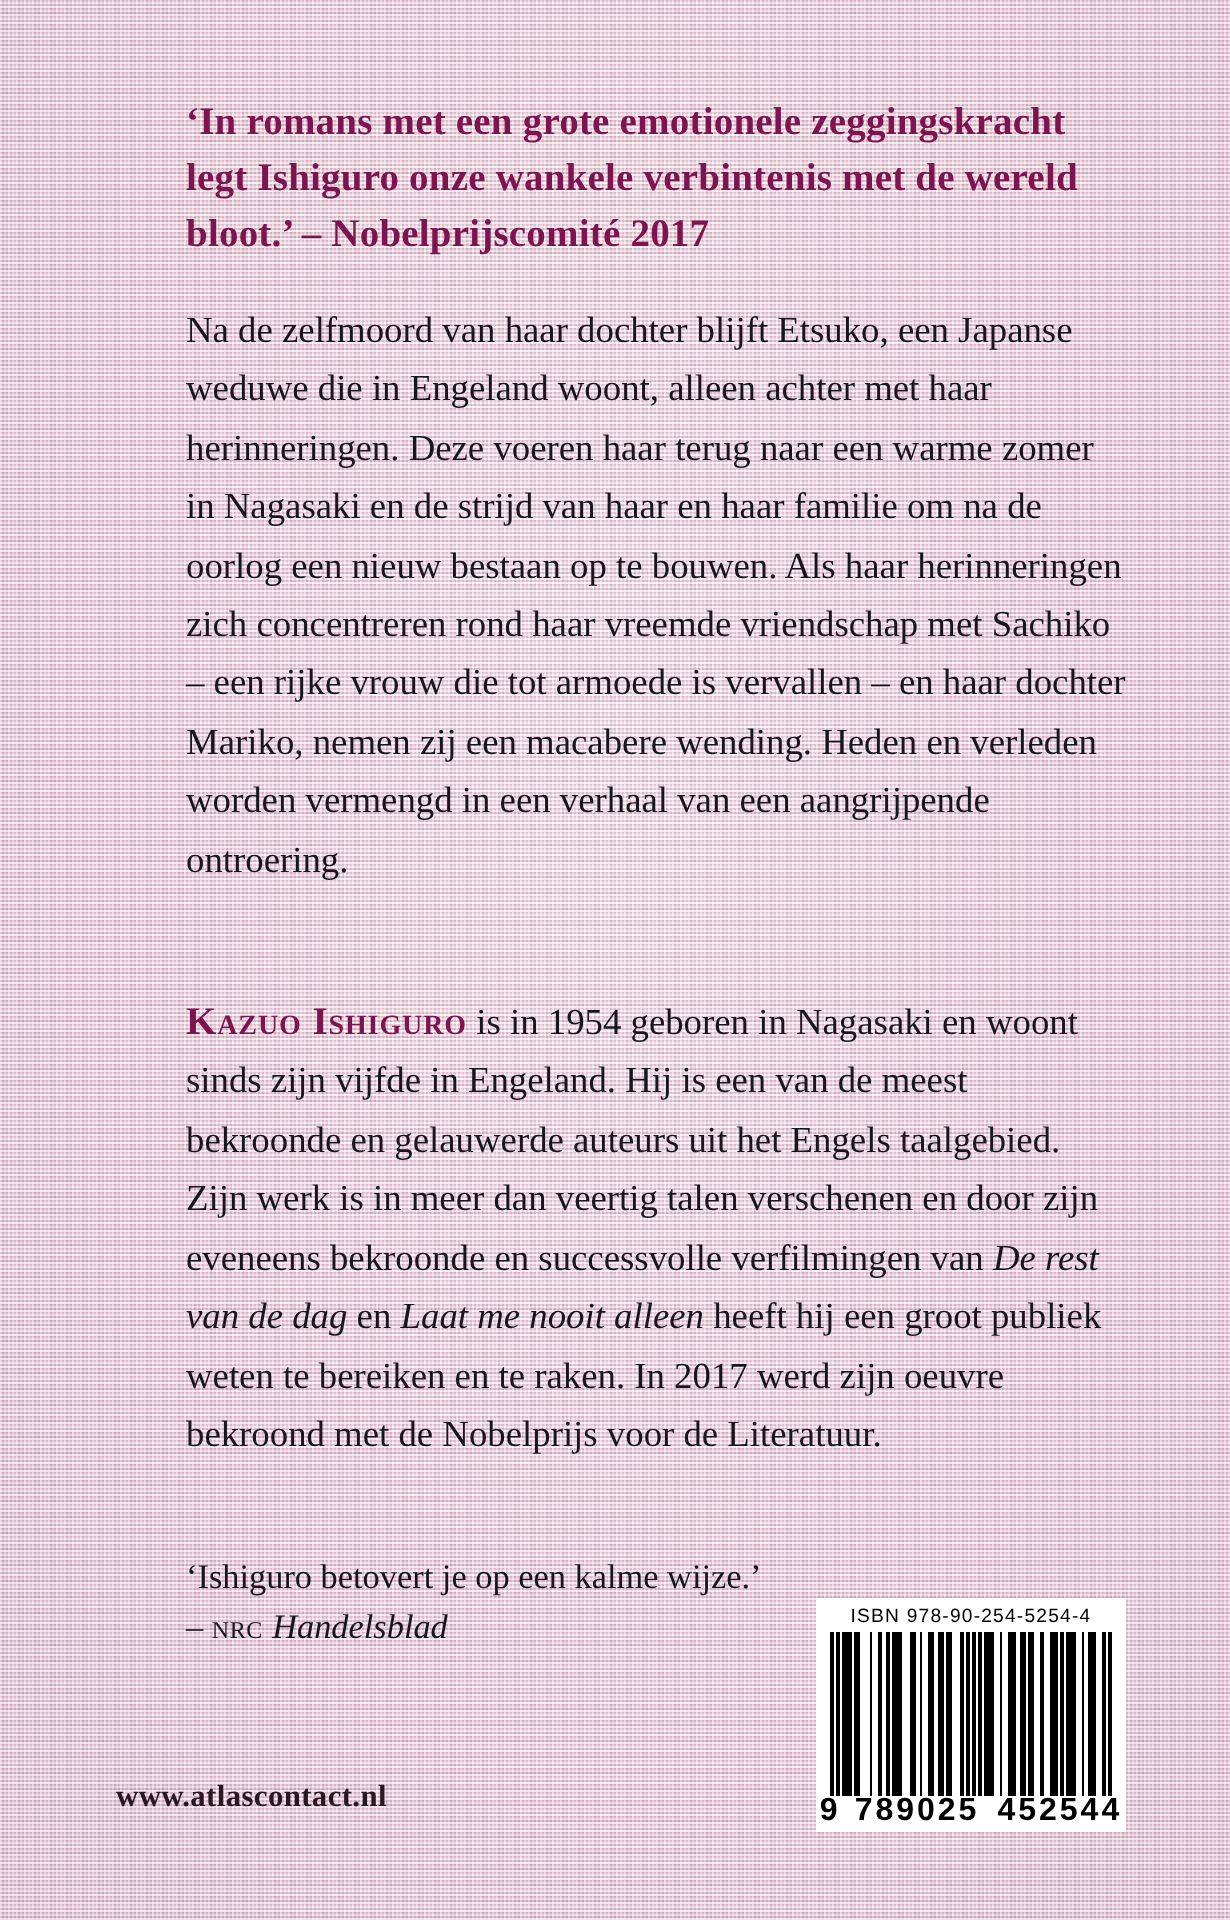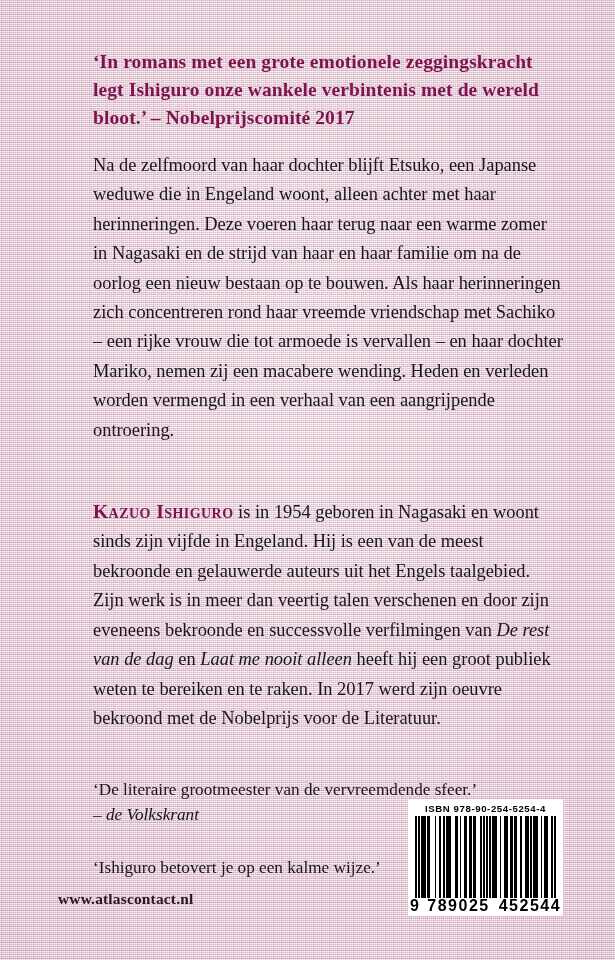--- a/index.html
+++ b/index.html
@@ -130,21 +130,21 @@
     z-index: 3;
     display: flex;
     flex-direction: column;
     align-items: center;
     box-sizing: border-box;
     padding: 4px 0 3px 0;
   }
   .isbn-line {
     font-family: "Liberation Sans", sans-serif;
     font-size: 9.6px;
-    font-weight: bold;
+    font-weight: normal;
     letter-spacing: 0.6px;
     color: #000;
     line-height: 11px;
     white-space: nowrap;
   }
   .bars {
     margin-top: 2px;
     height: 82px;
     display: flex;
     align-items: flex-end;
@@ -184,27 +184,24 @@
   <div class="inner">
 
     <div class="pullquote">‘In romans met een grote emotionele zeggingskracht legt Ishiguro onze wankele verbintenis met de wereld bloot.’ – Nobelprijscomité 2017</div>
 
     <div class="blurb">Na de zelfmoord van haar dochter blijft Etsuko, een Japanse weduwe die in Engeland woont, alleen achter met haar herinneringen. Deze voeren haar terug naar een warme zomer in Nagasaki en de strijd van haar en haar familie om na de oorlog een nieuw bestaan op te bouwen. Als haar herinneringen zich concentreren rond haar vreemde vriendschap met Sachiko – een rijke vrouw die tot armoede is vervallen – en haar dochter Mariko, nemen zij een macabere wending. Heden en verleden worden vermengd in een verhaal van een aangrijpende ontroering.</div>
 
     <div class="bio"><span class="author-name">Kazuo Ishiguro</span><span> is in 1954 geboren in Nagasaki en woont sinds zijn vijfde in Engeland. Hij is een van de meest bekroonde en gelauwerde auteurs uit het Engels taalgebied. Zijn werk is in meer dan veertig talen verschenen en door zijn eveneens bekroonde en successvolle verfilmingen van </span><em>De rest van de dag</em><span> en </span><em>Laat me nooit alleen</em><span> heeft hij een groot publiek weten te bereiken en te raken. In 2017 werd zijn oeuvre bekroond met de Nobelprijs voor de Literatuur.</span></div>
 
     <div class="press">
 
-      <div class="q-block">
-        <span class="q-text">‘De literaire grootmeester van de vervreemdende sfeer.’</span>
-        <span class="q-source"><span class="dash">– </span><span class="sc"></span><span>de Volkskrant</span></span>
-      </div>
 
       <div class="q-block">
         <span class="q-text">‘Ishiguro betovert je op een kalme wijze.’</span>
+        <span class="q-source"><span class="dash">– </span><span class="sc">nrc </span><span>Handelsblad</span></span>
       </div>
 
     </div>
   </div>
 
   <div class="barcode-box">
     <div class="isbn-line">ISBN 978-90-254-5254-4</div>
     <div class="bars" id="bars">
         <span style="width: 1.48px; height: 100%;"></span>
         <span style="width: 1.48px; height: 100%; background: transparent;"></span>

